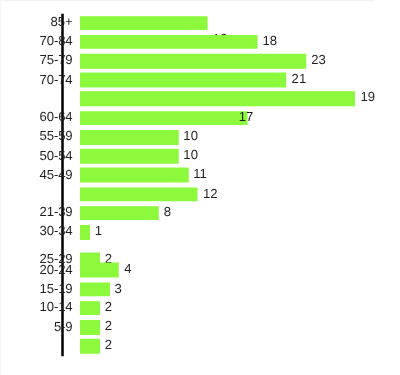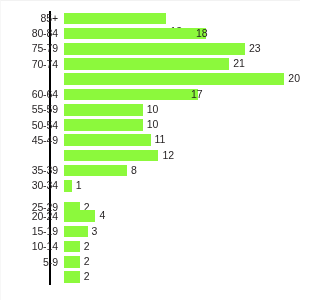--- a/index.html
+++ b/index.html
@@ -101,45 +101,45 @@
     <div id="y-axis-line"></div>
     <div id="bars-container">
         <div class="bar-row" style="top: 11px;">
           <div class="cat-label">85+</div>
           <div class="bar-wrap" style="width: 102.31px;">
             <div class="bar" style="width: 102.31px; background: rgb(140, 249, 60);"></div>
           </div>
           <div class="bar-value" style="left: 153.31px; top: 15px;">13</div>
         </div>
         <div class="bar-row" style="top: 26.22px;">
-          <div class="cat-label">80-84</div>
+          <div class="cat-label">70-84</div>
           <div class="bar-wrap" style="width: 141.66px;">
             <div class="bar" style="width: 141.66px; background: rgb(140, 249, 60);"></div>
           </div>
-          <div class="bar-value" style="left: 179px; top: 1.6px;">18</div>
+          <div class="bar-value" style="left: 193px; top: 1.6px;">18</div>
         </div>
         <div class="bar-row" style="top: 41.44px;">
           <div class="cat-label">75-79</div>
           <div class="bar-wrap" style="width: 181.01px;">
             <div class="bar" style="width: 181.01px; background: rgb(140, 249, 60);"></div>
           </div>
           <div class="bar-value" style="left: 232.01px; top: 1.6px;">23</div>
         </div>
         <div class="bar-row" style="top: 56.66px; text-decoration: underline;">
           <div class="cat-label">70-74</div>
           <div class="bar-wrap" style="width: 165.27px;">
             <div class="bar" style="width: 165.27px; background: rgb(140, 249, 60);"></div>
           </div>
           <div class="bar-value" style="left: 216.27px; top: 1.6px;">21</div>
         </div>
         <div class="bar-row" style="top: 71.88px;">
           <div class="bar-wrap" style="width: 220.36px;">
             <div class="bar" style="width: 220.36px; background: rgb(140, 249, 60);"></div>
           </div>
-          <div class="bar-value" style="left: 271.36px; top: 1.6px;">20</div>
+          <div class="bar-value" style="left: 271.36px; top: 1.6px;">19</div>
         </div>
         <div class="bar-row" style="top: 87.1px;">
           <div class="cat-label">60-64</div>
           <div class="bar-wrap" style="width: 133.79px;">
             <div class="bar" style="width: 133.79px; background: rgb(140, 249, 60);"></div>
           </div>
           <div class="bar-value" style="left: 174px; top: 1.6px;">17</div>
         </div>
         <div class="bar-row" style="top: 102.32px;">
           <div class="cat-label">55-59</div>
@@ -162,21 +162,21 @@
           </div>
           <div class="bar-value" style="left: 137.57px; top: 1.6px;">11</div>
         </div>
         <div class="bar-row" style="top: 147.98px;">
           <div class="bar-wrap" style="width: 94.44px;">
             <div class="bar" style="width: 94.44px; background: rgb(140, 249, 60);"></div>
           </div>
           <div class="bar-value" style="left: 145.44px; top: 1.6px;">12</div>
         </div>
         <div class="bar-row" style="top: 163.2px;">
-          <div class="cat-label">35-39</div>
+          <div class="cat-label">21-39</div>
           <div class="bar-wrap" style="width: 62.96px;">
             <div class="bar" style="width: 62.96px; background: rgb(140, 249, 60);"></div>
           </div>
           <div class="bar-value" style="left: 113.96px; top: 1.6px;">8</div>
         </div>
         <div class="bar-row" style="top: 178.42px;">
           <div class="cat-label">30-34</div>
           <div class="bar-wrap" style="width: 7.87px;">
             <div class="bar" style="width: 7.87px; background: rgb(140, 249, 60);"></div>
           </div>

